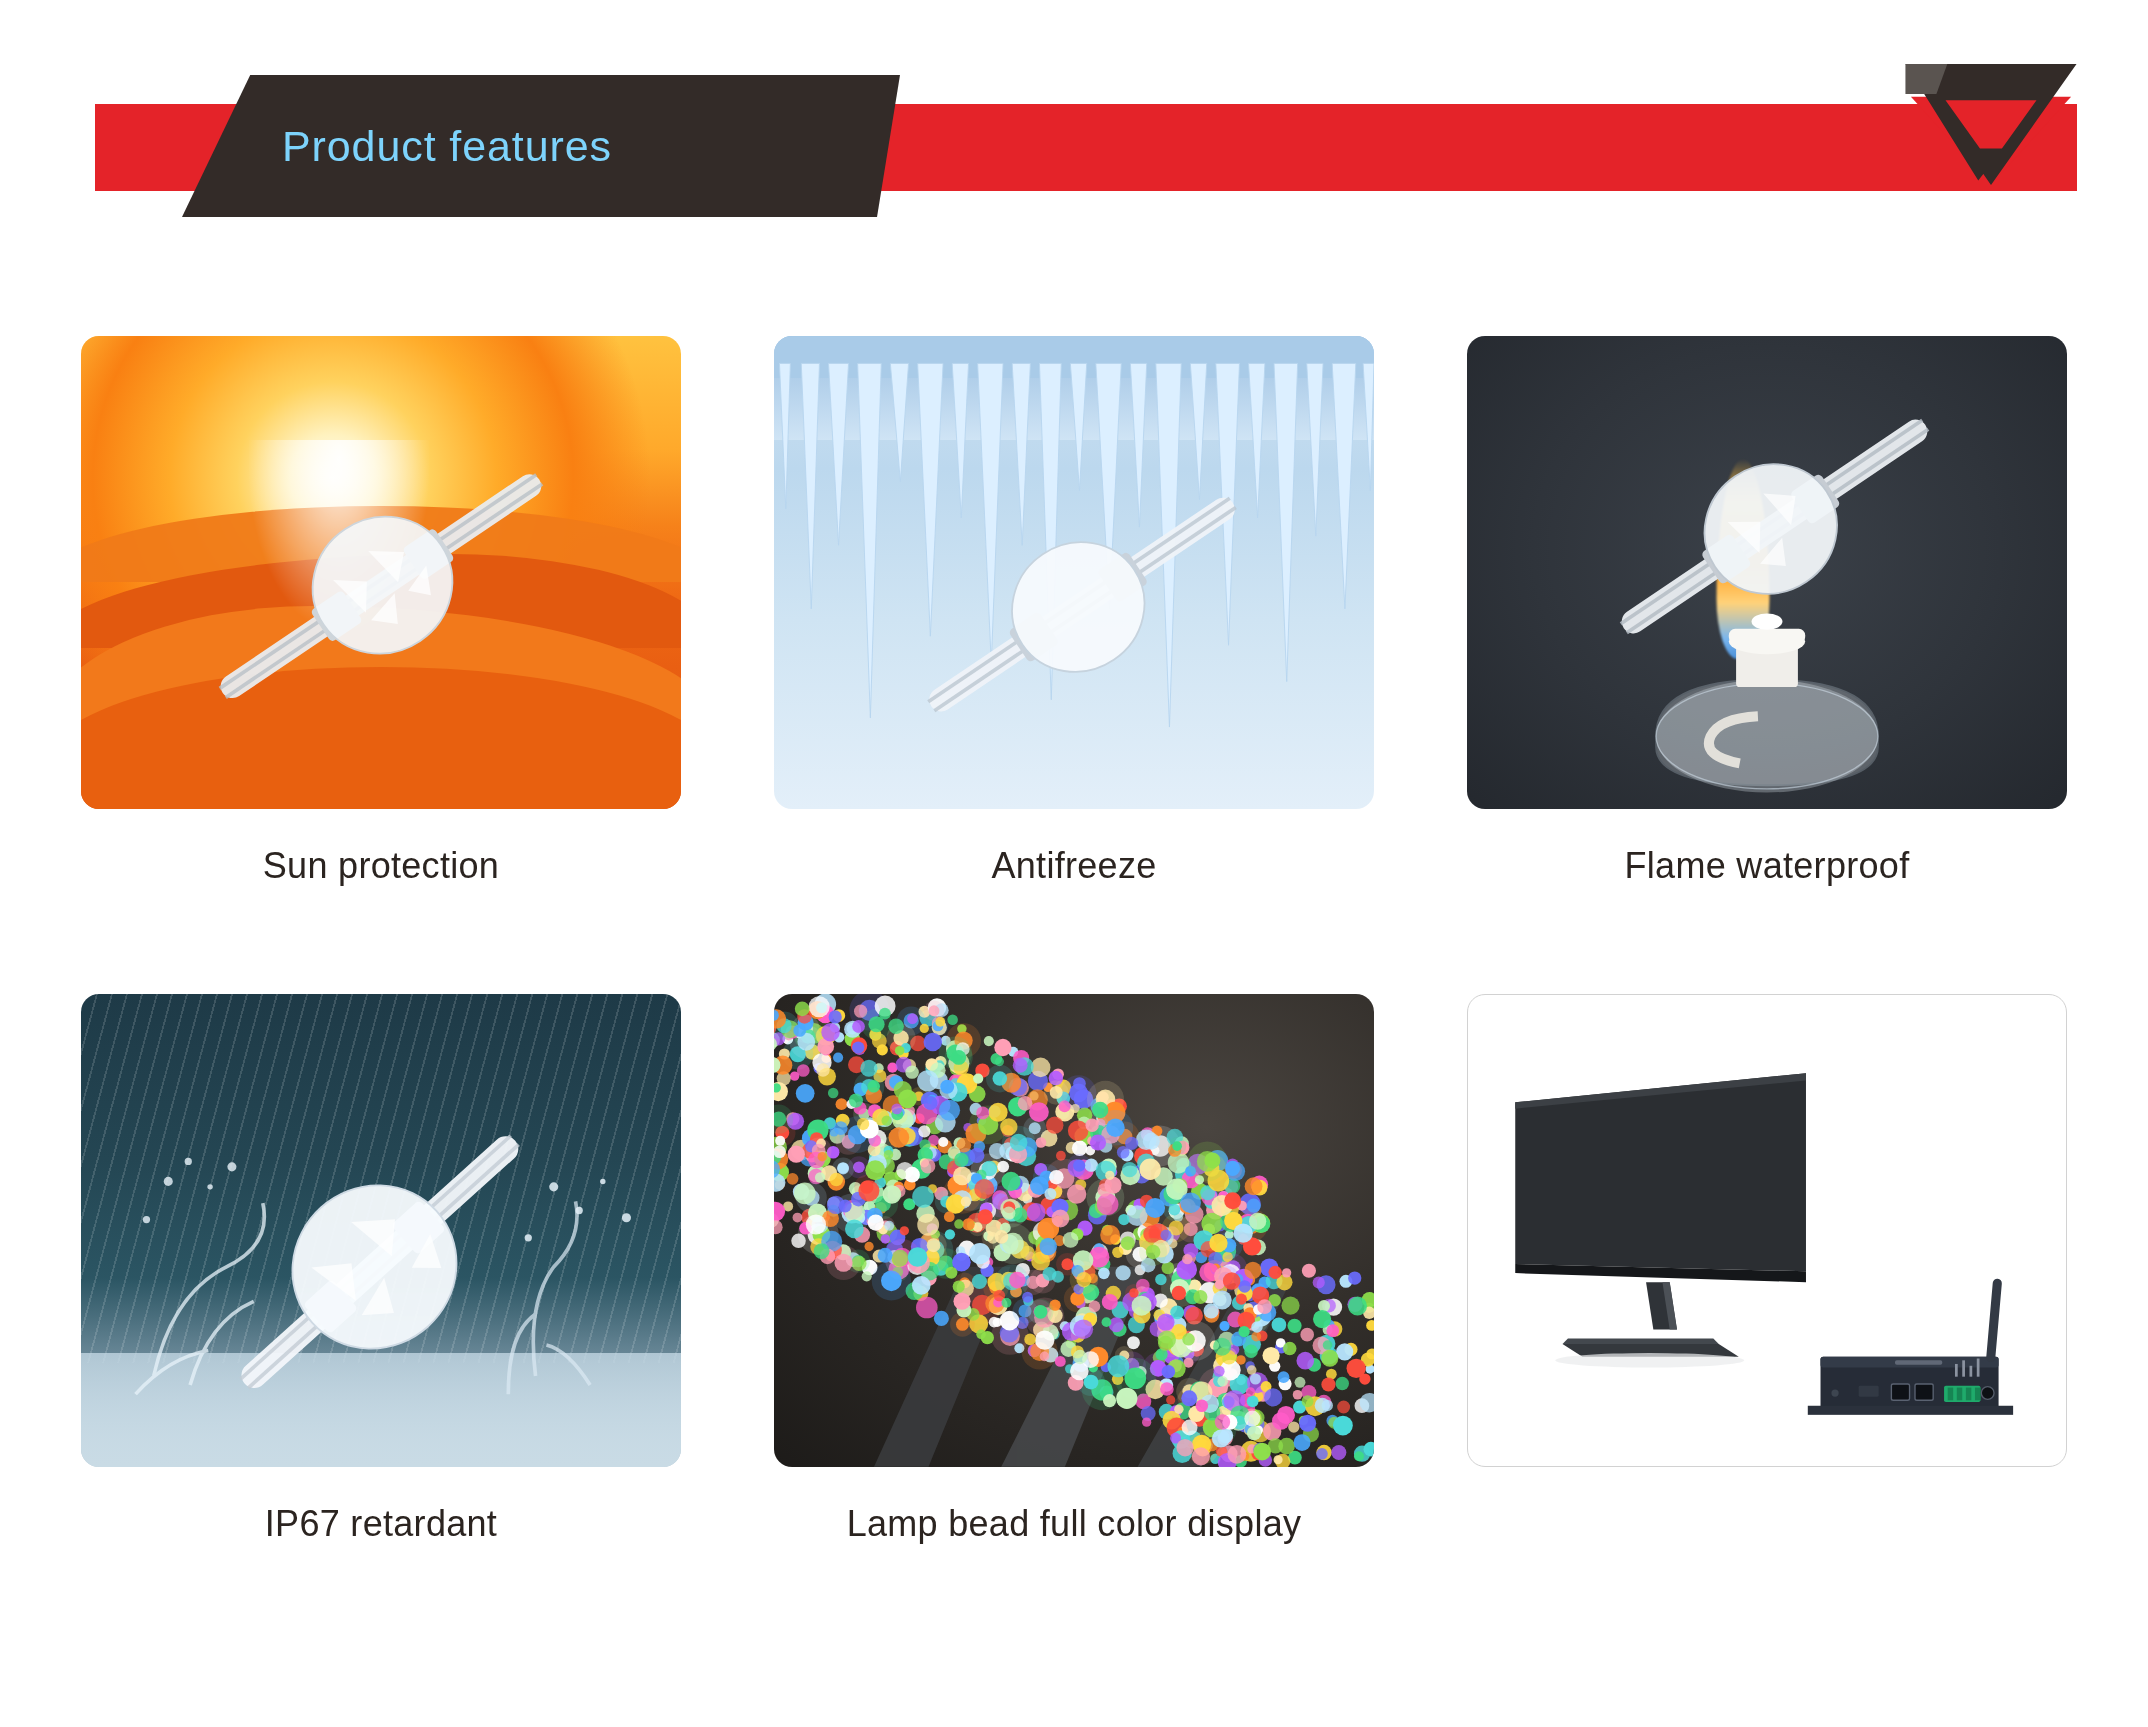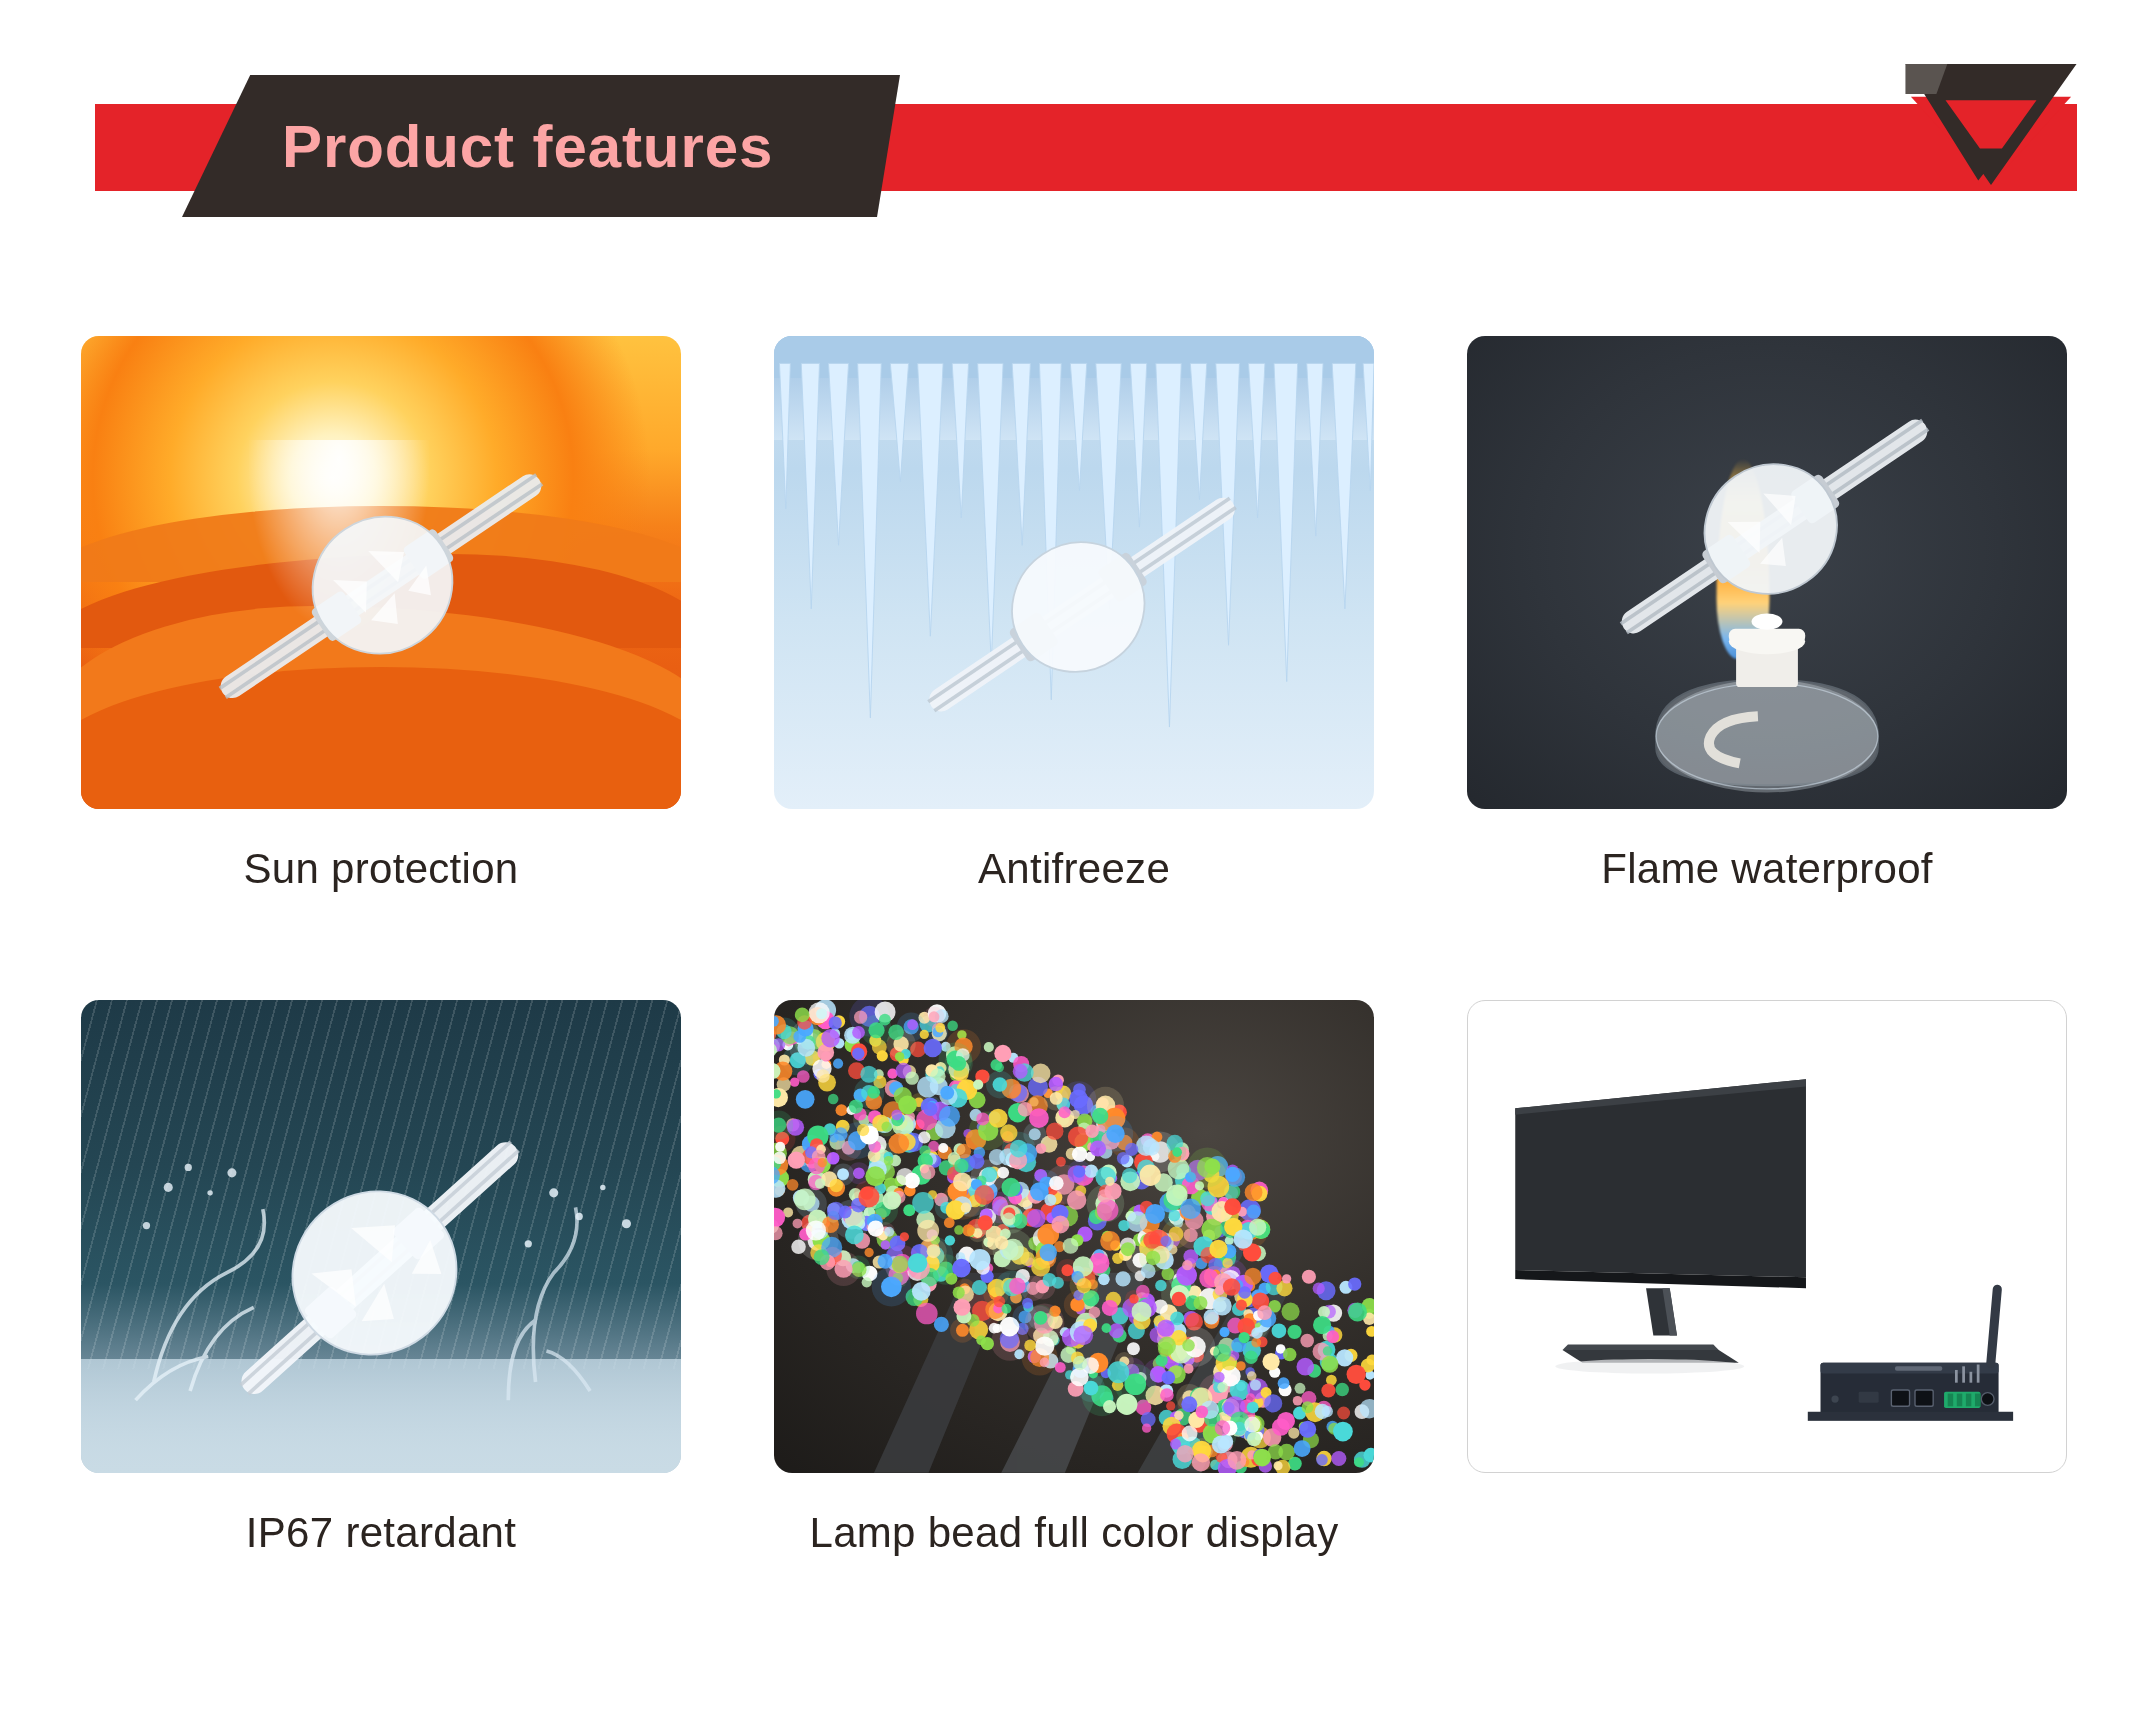--- a/index.html
+++ b/index.html
@@ -21,23 +21,23 @@
   }
 
   .header-darkblock {
     position:absolute; left:182px; top:75px;
     width:718px; height:142px;
     background:#332b28;
     clip-path: polygon(9.5% 0%, 100% 0%, 96.8% 100%, 0% 100%);
     display:flex; align-items:center;
   }
   .header-title {
-    color:#fca5a5;
-    font-size:60px;
-    font-weight:700;
+    color:#7dd3fc;
+    font-size:43px;
+    font-weight:400;
     letter-spacing:0.9px;
     padding-left:100px;
     white-space:nowrap;
     font-family:"Liberation Sans", sans-serif;
   }
 
   
   .header-logo {
     position:absolute; left:1900px; top:53px;
     width:182px; height:132px;
@@ -60,21 +60,21 @@
     width:600px; height:473px;
     border-radius:18px;
     overflow:hidden;
     position:relative;
   }
   .card.bordered { border:1.8px solid #d2d2d2; background:#fff; }
 
   .caption {
     margin-top:36px;
     text-align:center;
-    font-size:42px;
+    font-size:36px;
     color:#2b2420;
     font-family:"Liberation Sans", sans-serif;
     letter-spacing:0.3px;
   }
 
   .scene { position:absolute; inset:0; }
 
   
   .sky-desert {
     position:absolute; inset:0;

